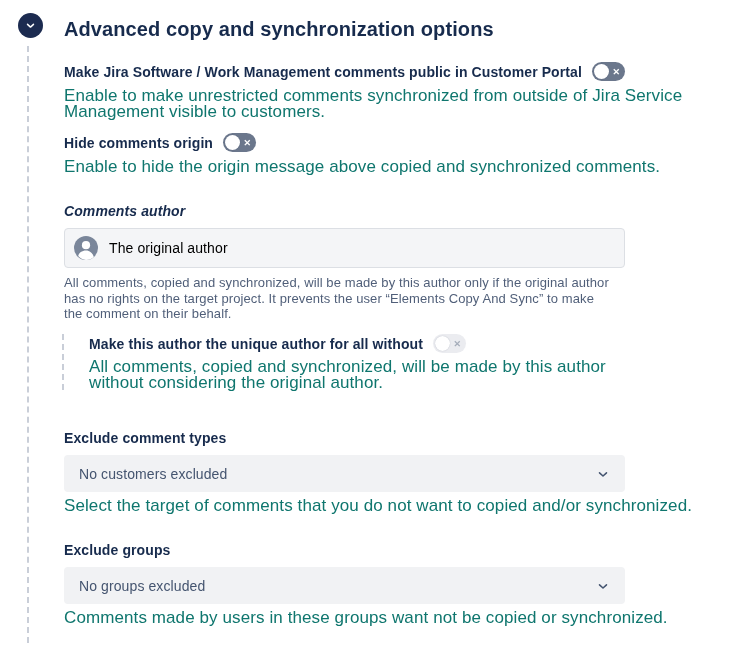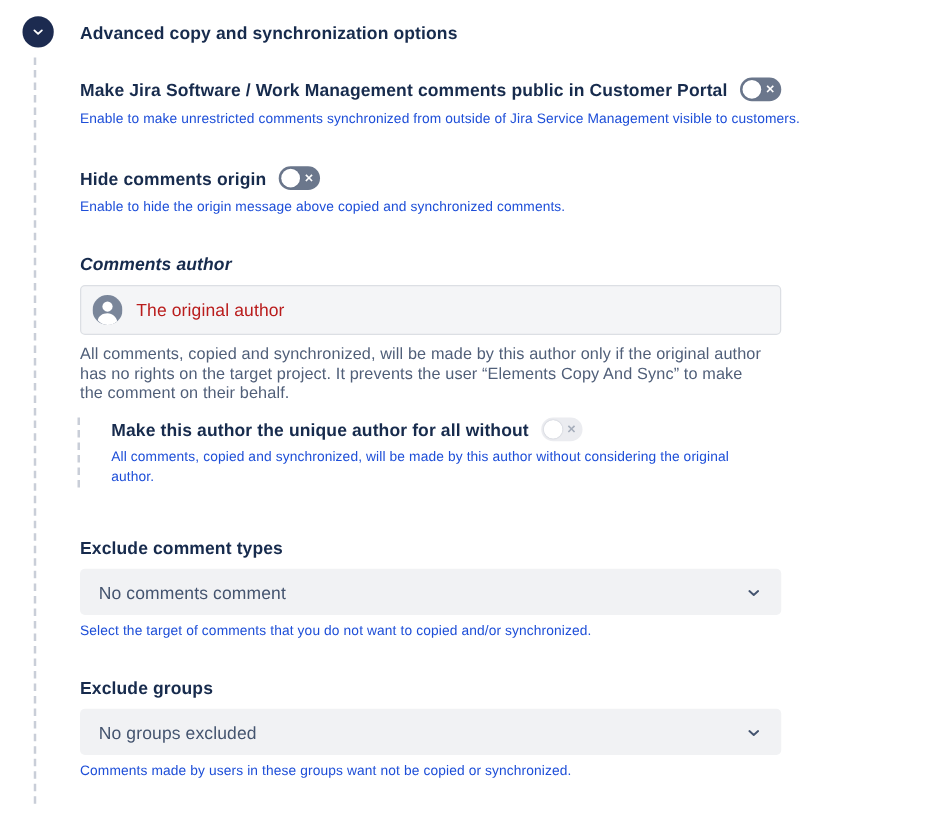--- a/index.html
+++ b/index.html
@@ -26,21 +26,21 @@
     background: #1C2B50;
     border: none;
     cursor: pointer;
     display: flex; align-items: center; justify-content: center;
     padding: 0;
   }
   .expander svg { display: block; }
   .section-title {
     position: absolute;
     left: 64px; top: 18px;
-    font-size: 14px;
+    font-size: 20px;
     font-weight: 700;
     color: #172B4D;
     letter-spacing: .1px;
   }
 
   
   .guide-line {
     position: absolute;
     left: 27px; top: 46px;
     height: 597px;
@@ -62,23 +62,23 @@
     gap: 10px;
   }
   .setting-label {
     font-size: 14px;
     font-weight: 700;
     color: #172B4D;
     letter-spacing: .1px;
     white-space: nowrap;
   }
   .desc {
-    font-size: 11px;
+    font-size: 17px;
     line-height: 15.5px;
-    color: #1d4ed8;
+    color: #0f766e;
     letter-spacing: .1px;
   }
 
   
   .toggle {
     position: relative;
     width: 33px; height: 19px;
     border-radius: 10px;
     background: #6B778C;
     flex: none;
@@ -114,21 +114,21 @@
     border-radius: 4px;
     display: flex;
     align-items: center;
     gap: 11px;
     padding: 0 9px;
     cursor: pointer;
   }
   .author-field .avatar { width: 24px; height: 24px; flex: none; display: flex; }
   .author-field .value {
     font-size: 14px;
-    color: #b91c1c;
+    color: #000000;
     letter-spacing: .1px;
   }
 
   .para {
     max-width: 552px;
     font-size: 13px;
     line-height: 15.5px;
     color: #505F79;
     letter-spacing: .1px;
   }
@@ -234,21 +234,21 @@
         <span class="toggle disabled" role="switch" aria-checked="false" aria-disabled="true">
           <span class="knob"></span>
           <span class="cross">✕</span>
         </span>
       </div>
       <p class="desc">All comments, copied and synchronized, will be made by this author without considering the original author.</p>
     </div>
 
     <div class="block b-s4-label setting-label">Exclude comment types</div>
     <div class="block b-s4-select select" role="combobox">
-      <span class="value">No comments comment</span>
+      <span class="value">No customers excluded</span>
       <span>
         <svg width="14" height="14" viewBox="0 0 24 24">
             <path d="M6 10l6 5.5 6-5.5" fill="none" stroke="#44546F" stroke-width="2.6" stroke-linecap="round" stroke-linejoin="round"></path>
           </svg>
       </span>
     </div>
     <p class="block b-s4-desc desc">Select the target of comments that you do not want to copied and/or synchronized.</p>
 
     <div class="block b-s5-label setting-label">Exclude groups</div>
     <div class="block b-s5-select select" role="combobox">

